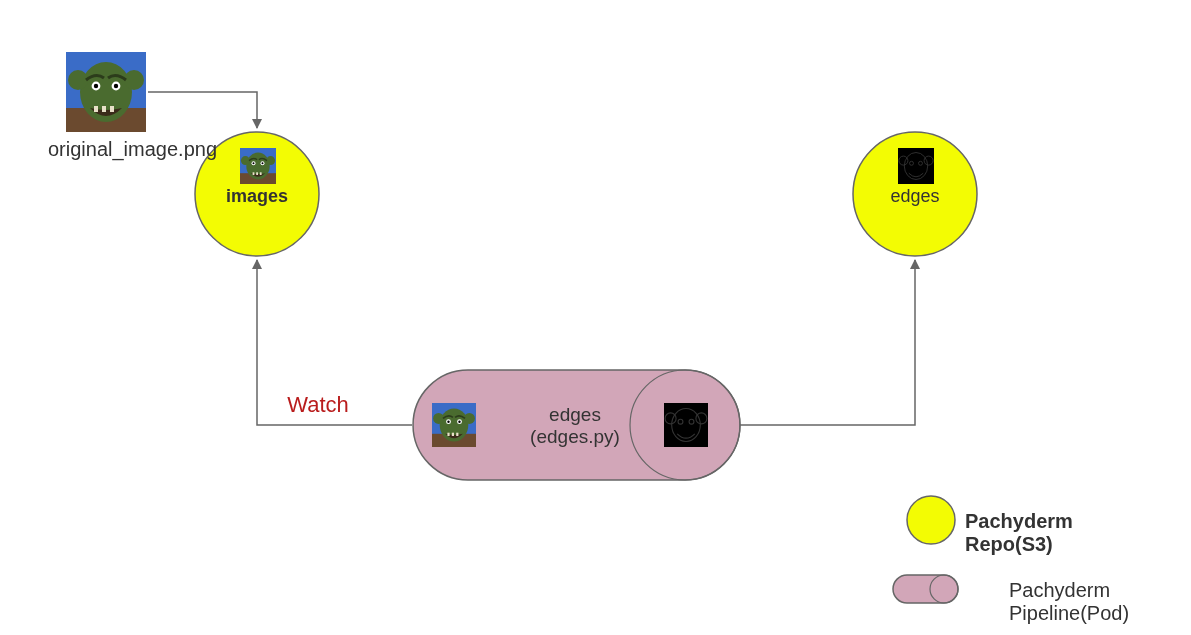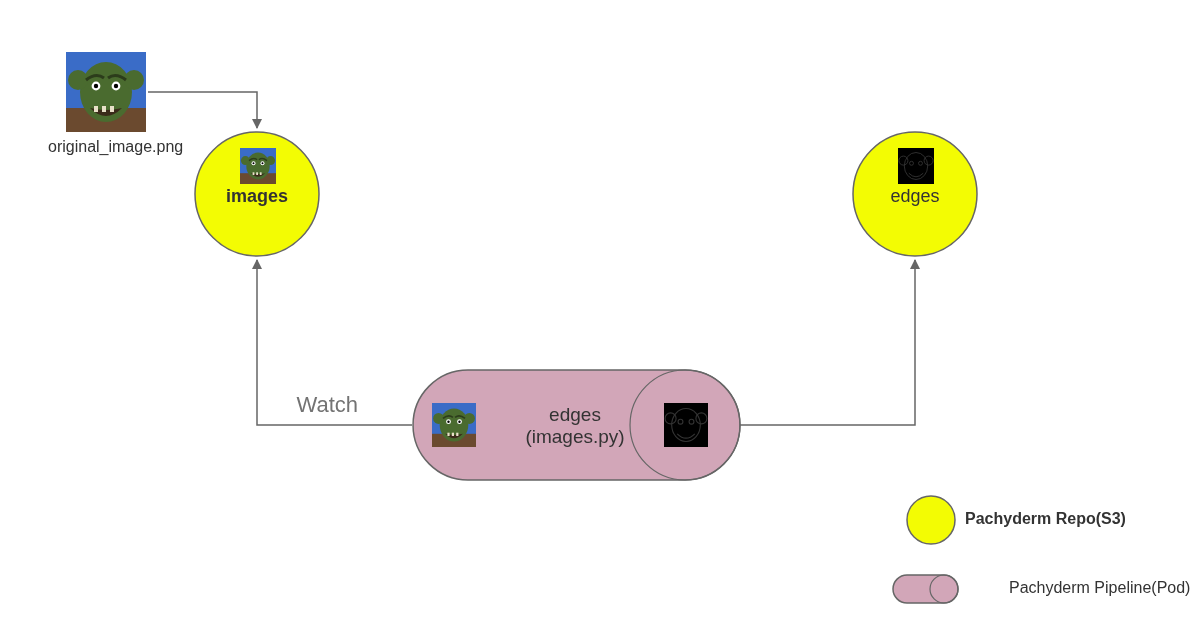--- a/index.html
+++ b/index.html
@@ -7,21 +7,21 @@
     padding: 0;
     width: 1191px;
     height: 635px;
     background: #ffffff;
     font-family: Arial, Helvetica, sans-serif;
     position: relative;
   }
   svg { display: block; }
   .label {
     position: absolute;
-    font-size: 16px;
+    font-size: 20px;
     color: #333;
     text-align: center;
   }
 </style>
 </head>
 <body>
 
 <svg width="1191" height="635" viewBox="0 0 1191 635">
   <defs>
     <marker id="arrow" viewBox="0 0 10 10" refX="9" refY="5" markerWidth="7" markerHeight="7" orient="auto-start-reverse">
@@ -108,18 +108,18 @@
   </g>
 </svg>
 
 <div class="label" style="left:48px; top:138px; width:132px;">original_image.png</div>
 
 <div class="label" style="left:222px; top:186px; width:70px; font-size:18px;font-weight:bold;">images</div>
 
 <div class="label" style="left:884px; top:186px; width:62px; font-size:18px;">edges</div>
 
 <div class="label" style="left:500px; top:404px; width:150px; font-size:19px;">edges</div>
-<div class="label" style="left:500px; top:426px; width:150px; font-size:19px;">(images.py)</div>
+<div class="label" style="left:500px; top:426px; width:150px; font-size:19px;">(edges.py)</div>
 
-<div class="label" style="left:278px; top:392px; width:80px; font-size:22px; color:#737373; text-align:right;">Watch</div>
+<div class="label" style="left:278px; top:392px; width:80px; font-size:22px; color:#b91c1c; text-align:center;">Watch</div>
 
 <div class="label" style="left:965px; top:510px; width:200px; text-align:left;font-weight:bold;">Pachyderm Repo(S3)</div>
 <div class="label" style="left:965px; top:579px; width:220px; text-align:left;margin-left:44px;">Pachyderm Pipeline(Pod)</div>
 
 </body></html>

